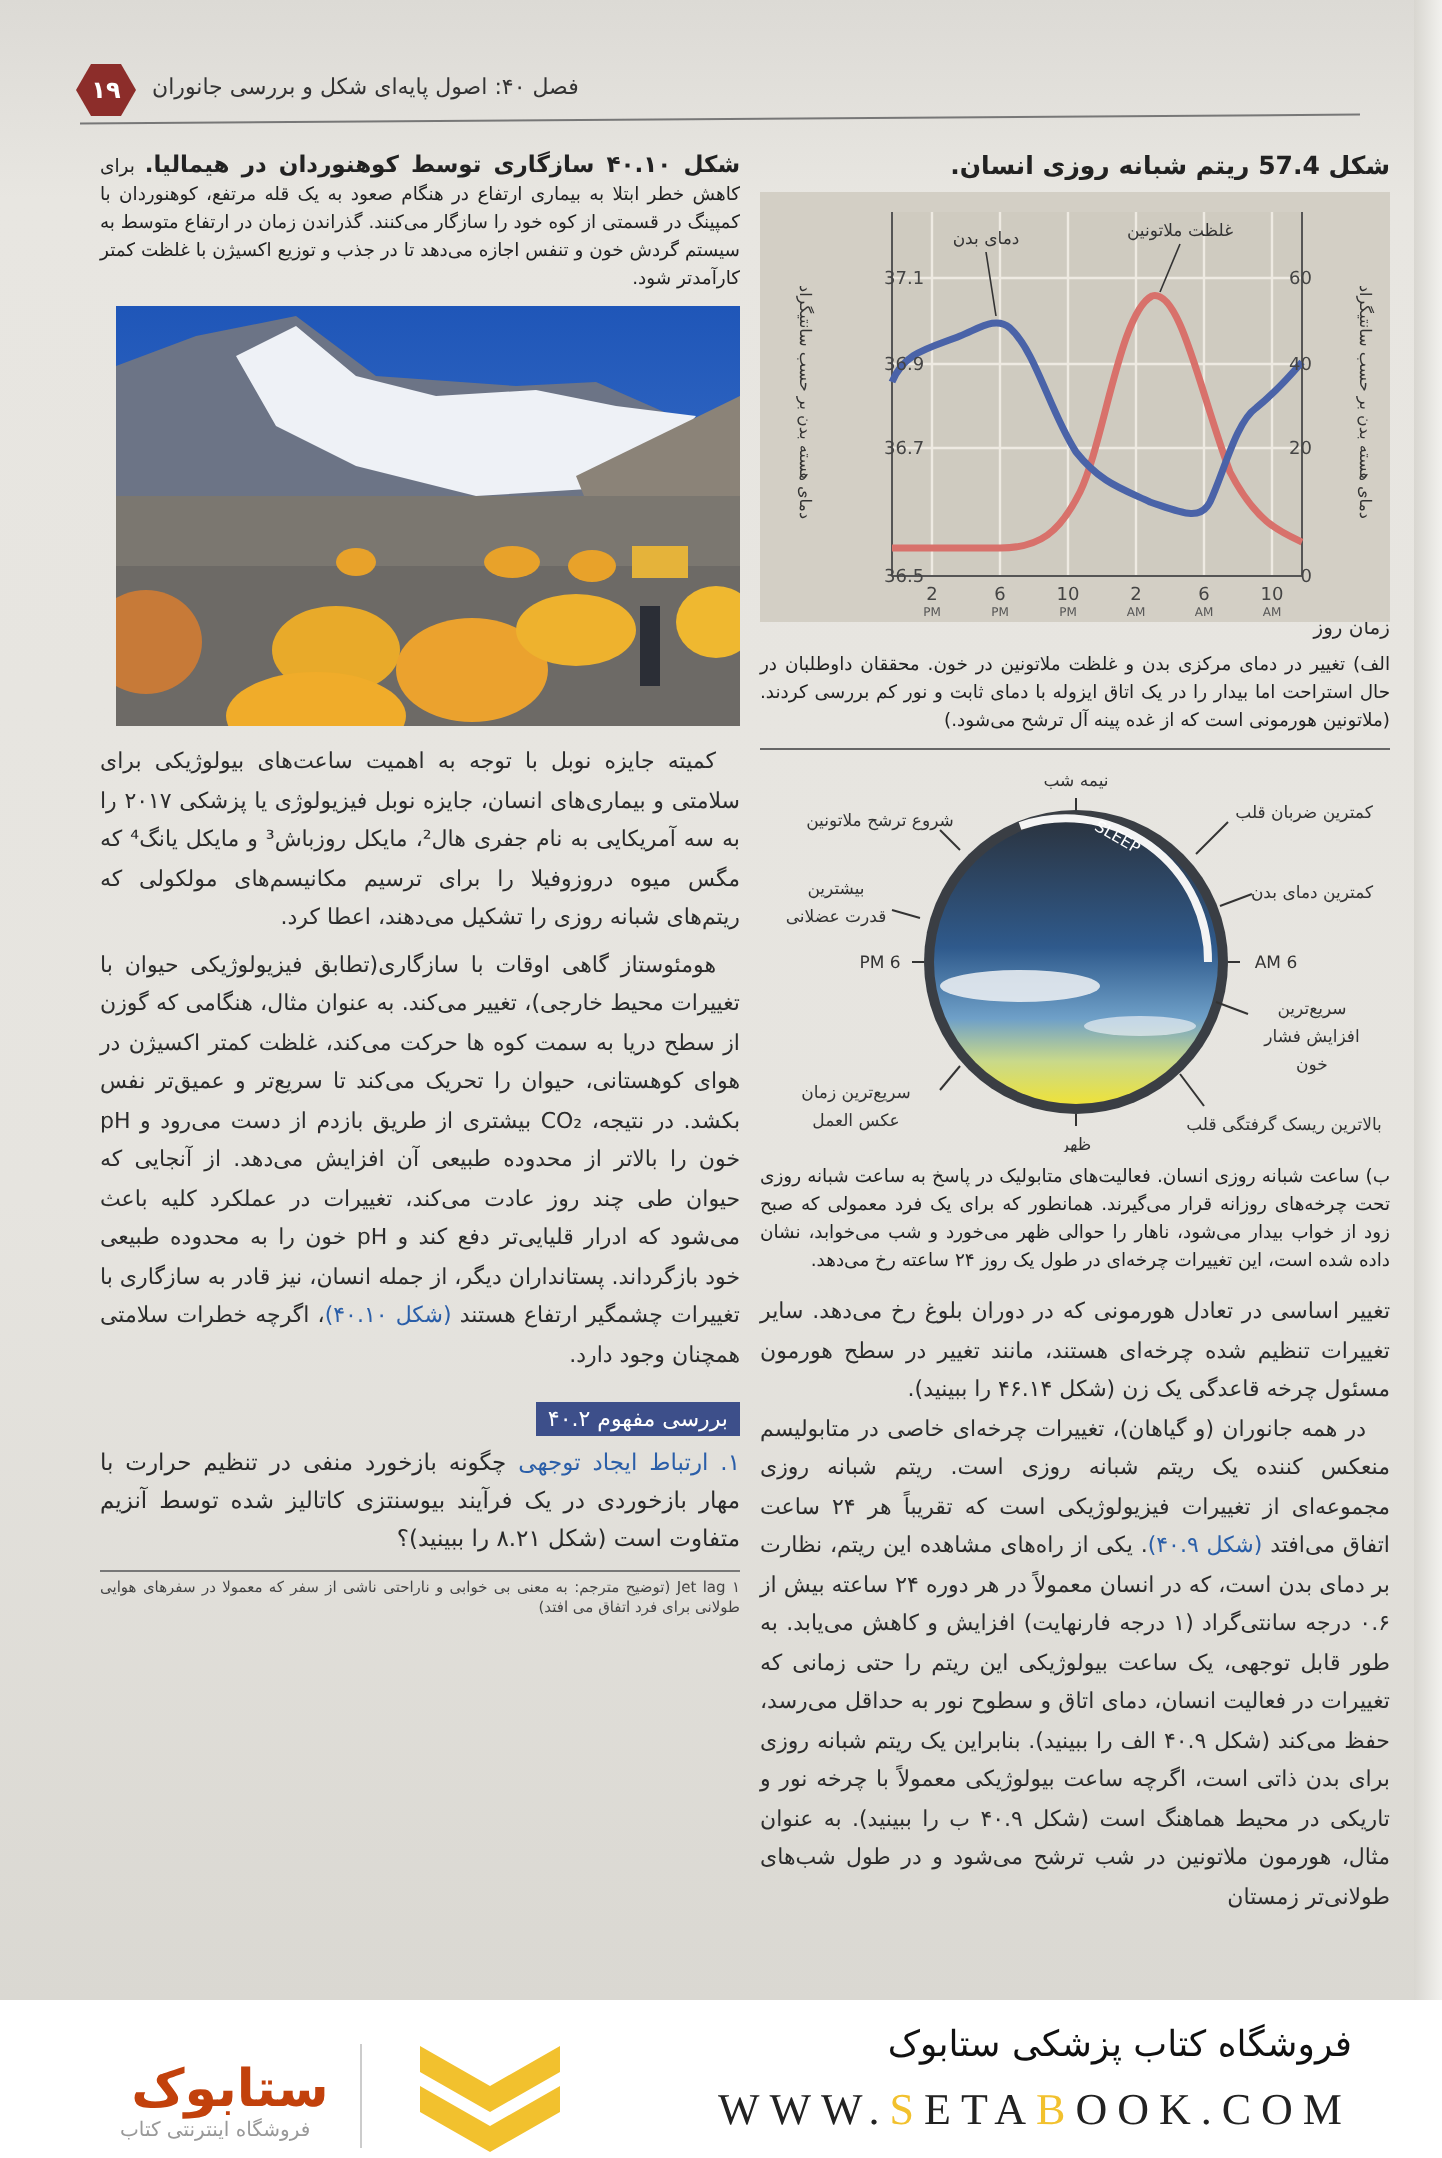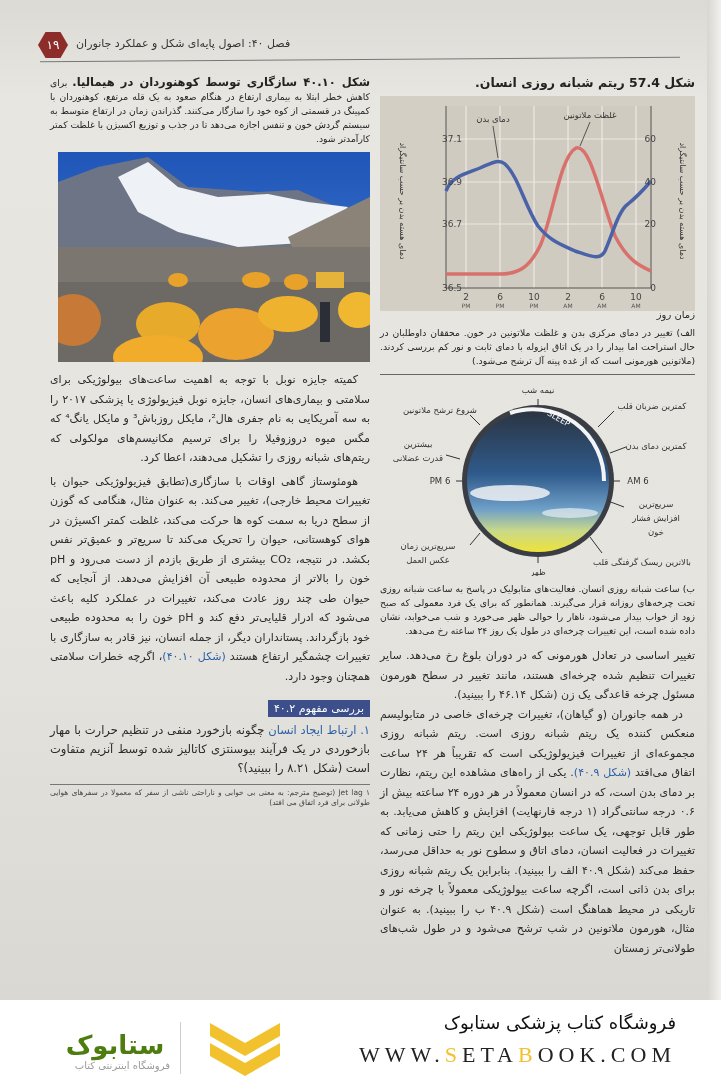--- a/index.html
+++ b/index.html
@@ -1,19 +1,19 @@
 <!DOCTYPE html>
 <html><head>
 <meta charset="utf-8">
 <style>
   html,body{margin:0;padding:0;}
   body{width:721px;height:1079px;position:relative;overflow:hidden;background:#e9e7e2;font-family:"DejaVu Sans",sans-serif;color:#2a2a2a;}
   .page{position:absolute;left:0;top:0;width:721px;height:1000px;background:linear-gradient(180deg,#dcdad5 0%,#e8e6e1 10%,#e6e4df 60%,#dad8d2 100%);}
   .header{position:absolute;left:30px;top:30px;width:640px;height:30px;}
-  .pgnum{position:absolute;left:8px;top:2px;width:30px;height:26px;background:#8c2d2a;clip-path:polygon(25% 0,75% 0,100% 50%,75% 100%,25% 100%,0 50%);color:#fff;font-size:12px;display:flex;align-items:center;justify-content:center;font-weight:normal;}
+  .pgnum{position:absolute;left:8px;top:2px;width:30px;height:26px;background:#8c2d2a;clip-path:polygon(25% 0,75% 0,100% 50%,75% 100%,25% 100%,0 50%);color:#fff;font-size:12px;display:flex;align-items:center;justify-content:center;font-weight:bold;}
   .chap{position:absolute;left:46px;top:7px;font-size:11px;color:#333;direction:rtl;}
   .hrule{position:absolute;left:10px;top:29px;width:640px;height:1px;background:#777;transform:rotate(-0.4deg);}
   .col{position:absolute;direction:rtl;text-align:justify;}
   .colR{left:380px;top:75px;width:315px;}
   .colL{left:50px;top:75px;width:320px;}
   .figtitle{font-size:12.5px;font-weight:bold;color:#222;margin-bottom:6px;}
   .chartbox{position:relative;width:315px;height:215px;background:#d4d0c6;}
   .caption{font-size:9.2px;line-height:14px;color:#222;margin-top:6px;}
   .caprule{height:1px;background:#666;margin:6px 0;}
   .clock{position:relative;width:315px;height:195px;}
@@ -25,35 +25,35 @@
   .capL b{font-size:11.5px;}
   .concept{display:inline-block;background:#3d4f8a;color:#fff;font-size:11px;padding:2px 6px;margin:14px 0 4px 0;}
   .q{font-size:11.5px;line-height:19px;}
   .q .hl{color:#2a5ea8;}
   .footnote{font-size:7.5px;line-height:10px;color:#444;border-top:1px solid #777;padding-top:3px;margin-top:6px;}
   .footer{position:absolute;left:0;top:1000px;width:721px;height:79px;background:#fff;}
   .shopname{position:absolute;right:45px;top:12px;font-size:18px;color:#111;direction:rtl;text-align:right;}
   .url{position:absolute;right:45px;top:42px;font-size:22px;letter-spacing:5px;color:#222;font-family:Liberation Serif, serif;}
   .url .y{color:#f2c12e;}
   .logo{position:absolute;left:30px;top:10px;width:250px;height:60px;}
-  .logotxt{position:absolute;left:30px;top:20px;font-size:26px;color:#4d7c0f;font-weight:bold;direction:rtl;width:110px;text-align:center;}
-  .logosub{position:absolute;left:30px;top:50px;font-size:10px;color:#999;direction:rtl;width:110px;text-align:right;}
+  .logotxt{position:absolute;left:30px;top:20px;font-size:26px;color:#c2410c;font-weight:bold;direction:rtl;width:110px;text-align:center;}
+  .logosub{position:absolute;left:30px;top:50px;font-size:10px;color:#999;direction:rtl;width:110px;text-align:left;}
   .logosep{position:absolute;left:150px;top:12px;width:1px;height:52px;background:#ccc;}
   .chev{position:absolute;left:175px;top:8px;width:80px;height:60px;}
   .spine{position:absolute;right:0;top:0;width:14px;height:1000px;background:linear-gradient(90deg,#d8d6d0,#f2f1ee);}
 </style>
 </head>
 <body>
 
 <div class="page">
   <div class="spine"></div>
 
   <div class="header">
     <div class="pgnum">۱۹</div>
-    <div class="chap">فصل ۴۰: اصول پایه‌ای شکل و عملکرد جانوران</div>
+    <div class="chap">فصل ۴۰: اصول پایه‌ای شکل و بررسی جانوران</div>
     <div class="hrule"></div>
   </div>
 
   <div class="col colR">
     <div class="figtitle">شکل 57.4 ریتم شبانه روزی انسان.</div>
 
     <div class="chartbox">
       <svg width="315" height="215" viewBox="0 0 315 215">
         <rect x="0" y="0" width="315" height="215" fill="#d3cfc5"></rect>
         <rect x="66" y="10" width="205" height="182" fill="#cfcbc0"></rect>
@@ -213,21 +213,21 @@
       </svg>
     </div>
 
     <div class="body">
       <p>کمیته جایزه نوبل با توجه به اهمیت ساعت‌های بیولوژیکی برای سلامتی و بیماری‌های انسان، جایزه نوبل فیزیولوژی یا پزشکی ۲۰۱۷ را به سه آمریکایی به نام جفری هال²، مایکل روزباش³ و مایکل یانگ⁴ که مگس میوه دروزوفیلا را برای ترسیم مکانیسم‌های مولکولی که ریتم‌های شبانه روزی را تشکیل می‌دهند، اعطا کرد.</p>
       <p style="margin-top:4px"><span>هومئوستاز گاهی اوقات با سازگاری(تطابق فیزیولوژیکی حیوان با تغییرات محیط خارجی)، تغییر می‌کند. به عنوان مثال، هنگامی که گوزن از سطح دریا به سمت کوه ها حرکت می‌کند، غلظت کمتر اکسیژن در هوای کوهستانی، حیوان را تحریک می‌کند تا سریع‌تر و عمیق‌تر نفس بکشد. در نتیجه، CO₂ بیشتری از طریق بازدم از دست می‌رود و pH خون را بالاتر از محدوده طبیعی آن افزایش می‌دهد. از آنجایی که حیوان طی چند روز عادت می‌کند، تغییرات در عملکرد کلیه باعث می‌شود که ادرار قلیایی‌تر دفع کند و pH خون را به محدوده طبیعی خود بازگرداند. پستانداران دیگر، از جمله انسان، نیز قادر به سازگاری با تغییرات چشمگیر ارتفاع هستند</span> <span class="ref">(شکل ۴۰.۱۰)</span><span>، اگرچه خطرات سلامتی همچنان وجود دارد.</span></p>
     </div>
 
     <div class="concept">بررسی مفهوم ۴۰.۲</div>
     <div class="q">
-      <span class="hl">۱. </span><span class="hl">ارتباط ایجاد انسان</span><span> چگونه بازخورد منفی در تنظیم حرارت با مهار بازخوردی در یک فرآیند بیوسنتزی کاتالیز شده توسط آنزیم متفاوت است (شکل ۸.۲۱ را ببینید)؟</span>
+      <span class="hl">۱. </span><span class="hl">ارتباط ایجاد توجهی</span><span> چگونه بازخورد منفی در تنظیم حرارت با مهار بازخوردی در یک فرآیند بیوسنتزی کاتالیز شده توسط آنزیم متفاوت است (شکل ۸.۲۱ را ببینید)؟</span>
     </div>
     <div class="footnote">۱ Jet lag (توضیح مترجم: به معنی بی خوابی و ناراحتی ناشی از سفر که معمولا در سفرهای هوایی طولانی برای فرد اتفاق می افتد)</div>
   </div>
 </div>
 
 <div class="footer">
   <div class="logo">
     <div class="logotxt">ستابوک</div>
     <div class="logosub">فروشگاه اینترنتی کتاب</div>
     <div class="logosep"></div>

